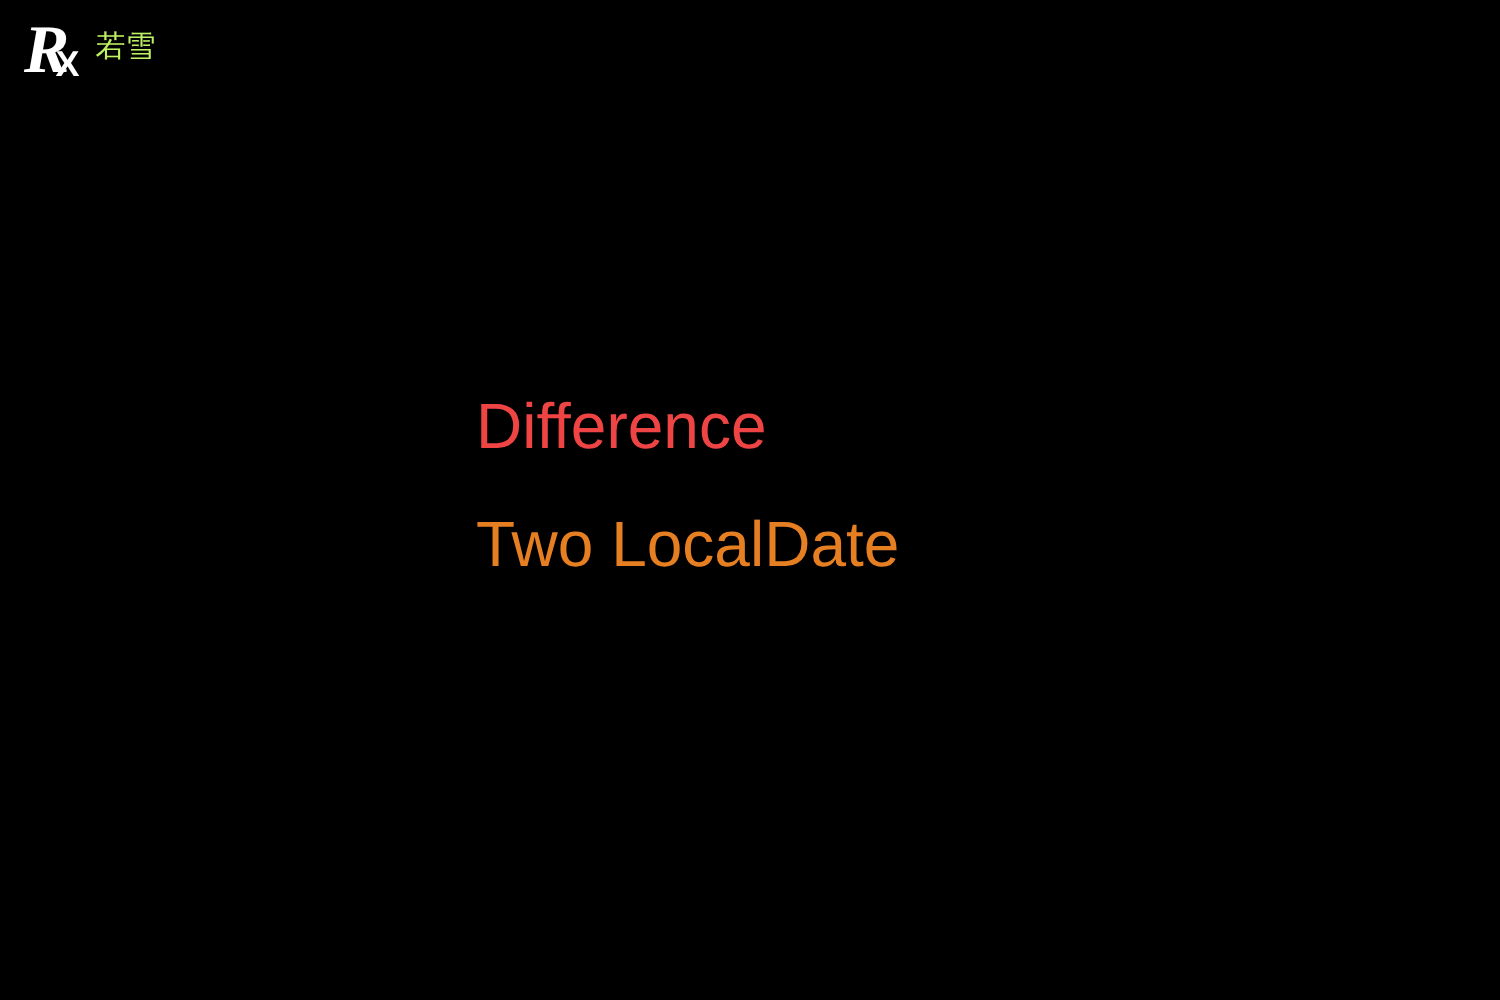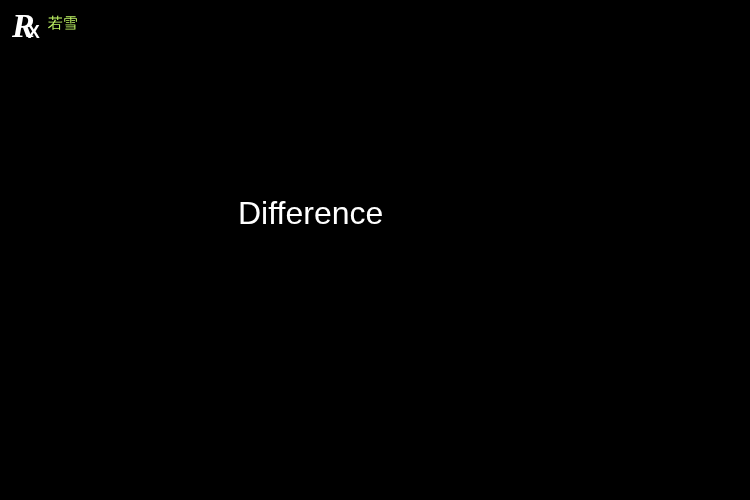--- a/index.html
+++ b/index.html
@@ -59,33 +59,34 @@
       color: #2ca02c;
     }
     .ava-chars {
       font-size: 44px;
       font-weight: bold;
       color: #e63030;
     }
     .subtitle-1 {
       font-size: 32px;
       font-weight: 400;
-      color: #ffffff;
+      color: #ef4444;
       margin-bottom: 22px;
     }
     .subtitle-2 {
       font-size: 32px;
       font-weight: 500;
       color: #e67e22;
     }
   </style>
 </head>
 <body>
 
 <div class="logo-area">
   <span class="logo-r">R</span>
   <span class="logo-x">X</span>
   <span class="logo-text">若雪</span>
 </div>
 
 <div class="content">
   <div class="subtitle-1">Difference</div>
+  <div class="subtitle-2">Two LocalDate</div>
 </div>
 
 </body></html>

